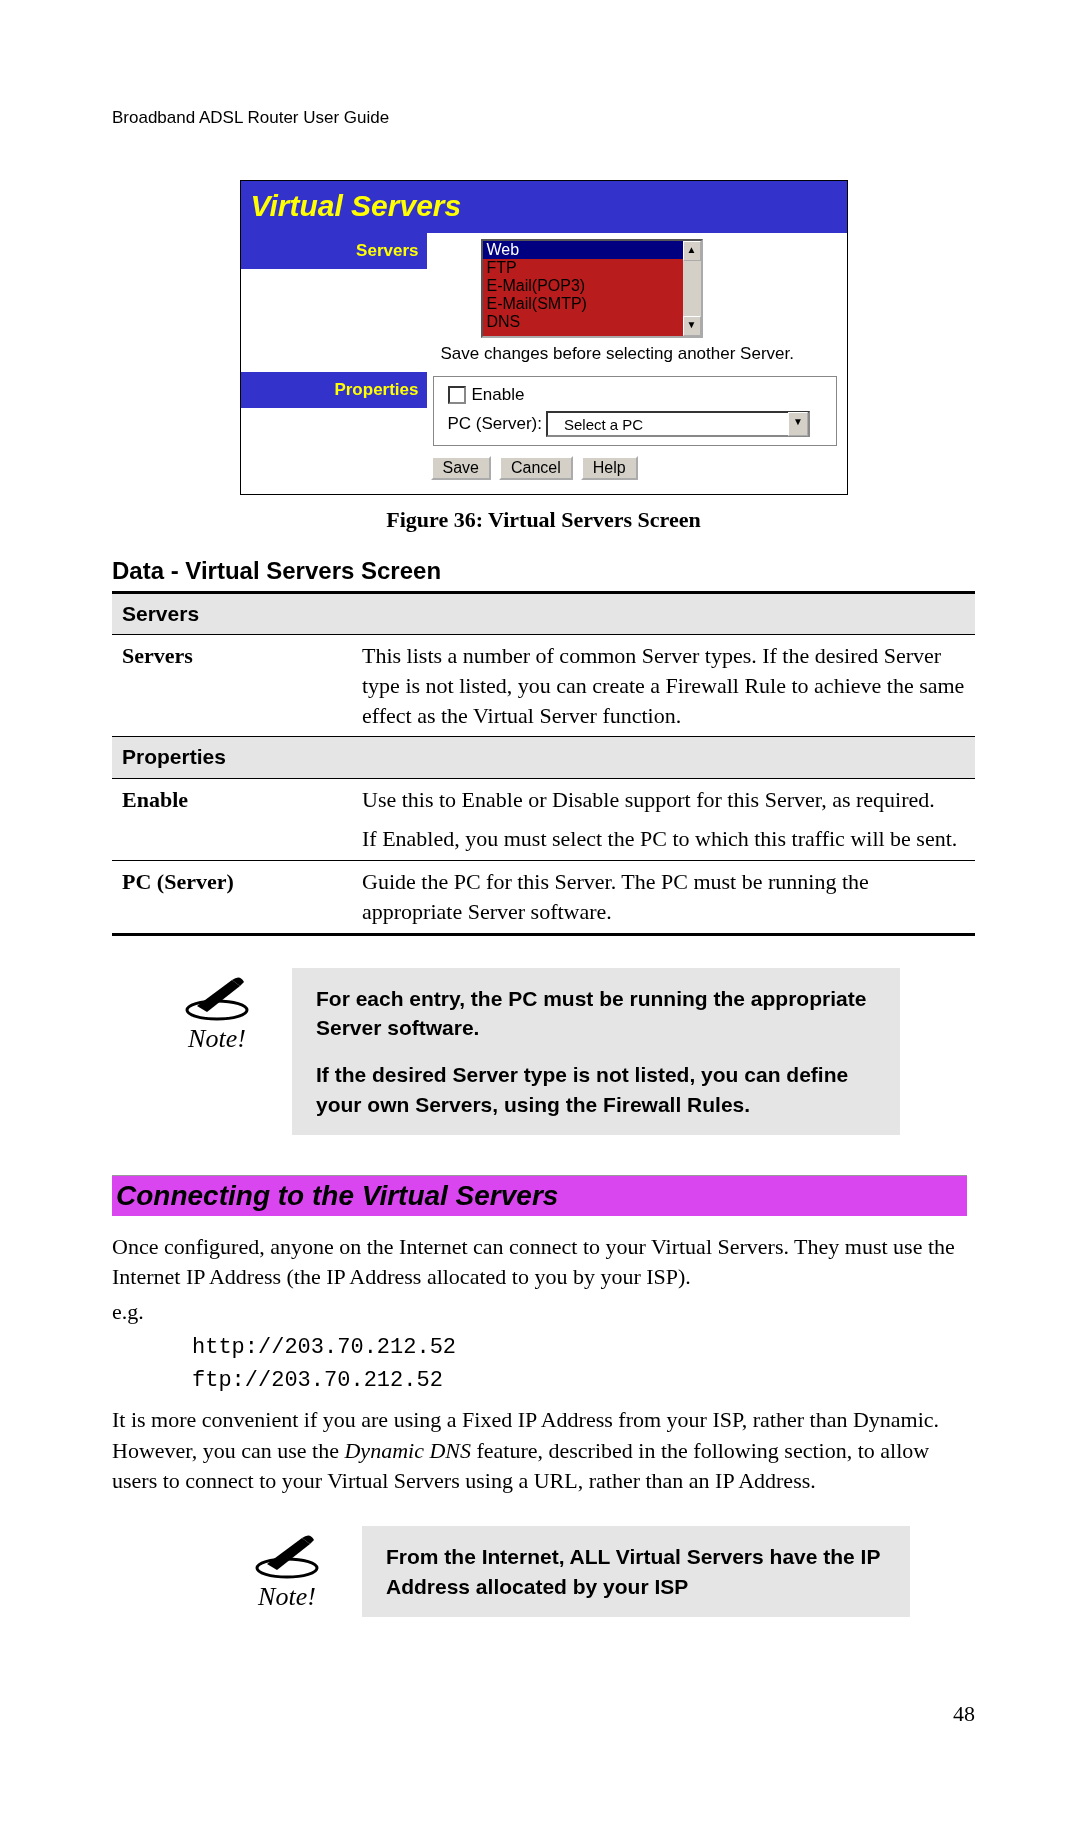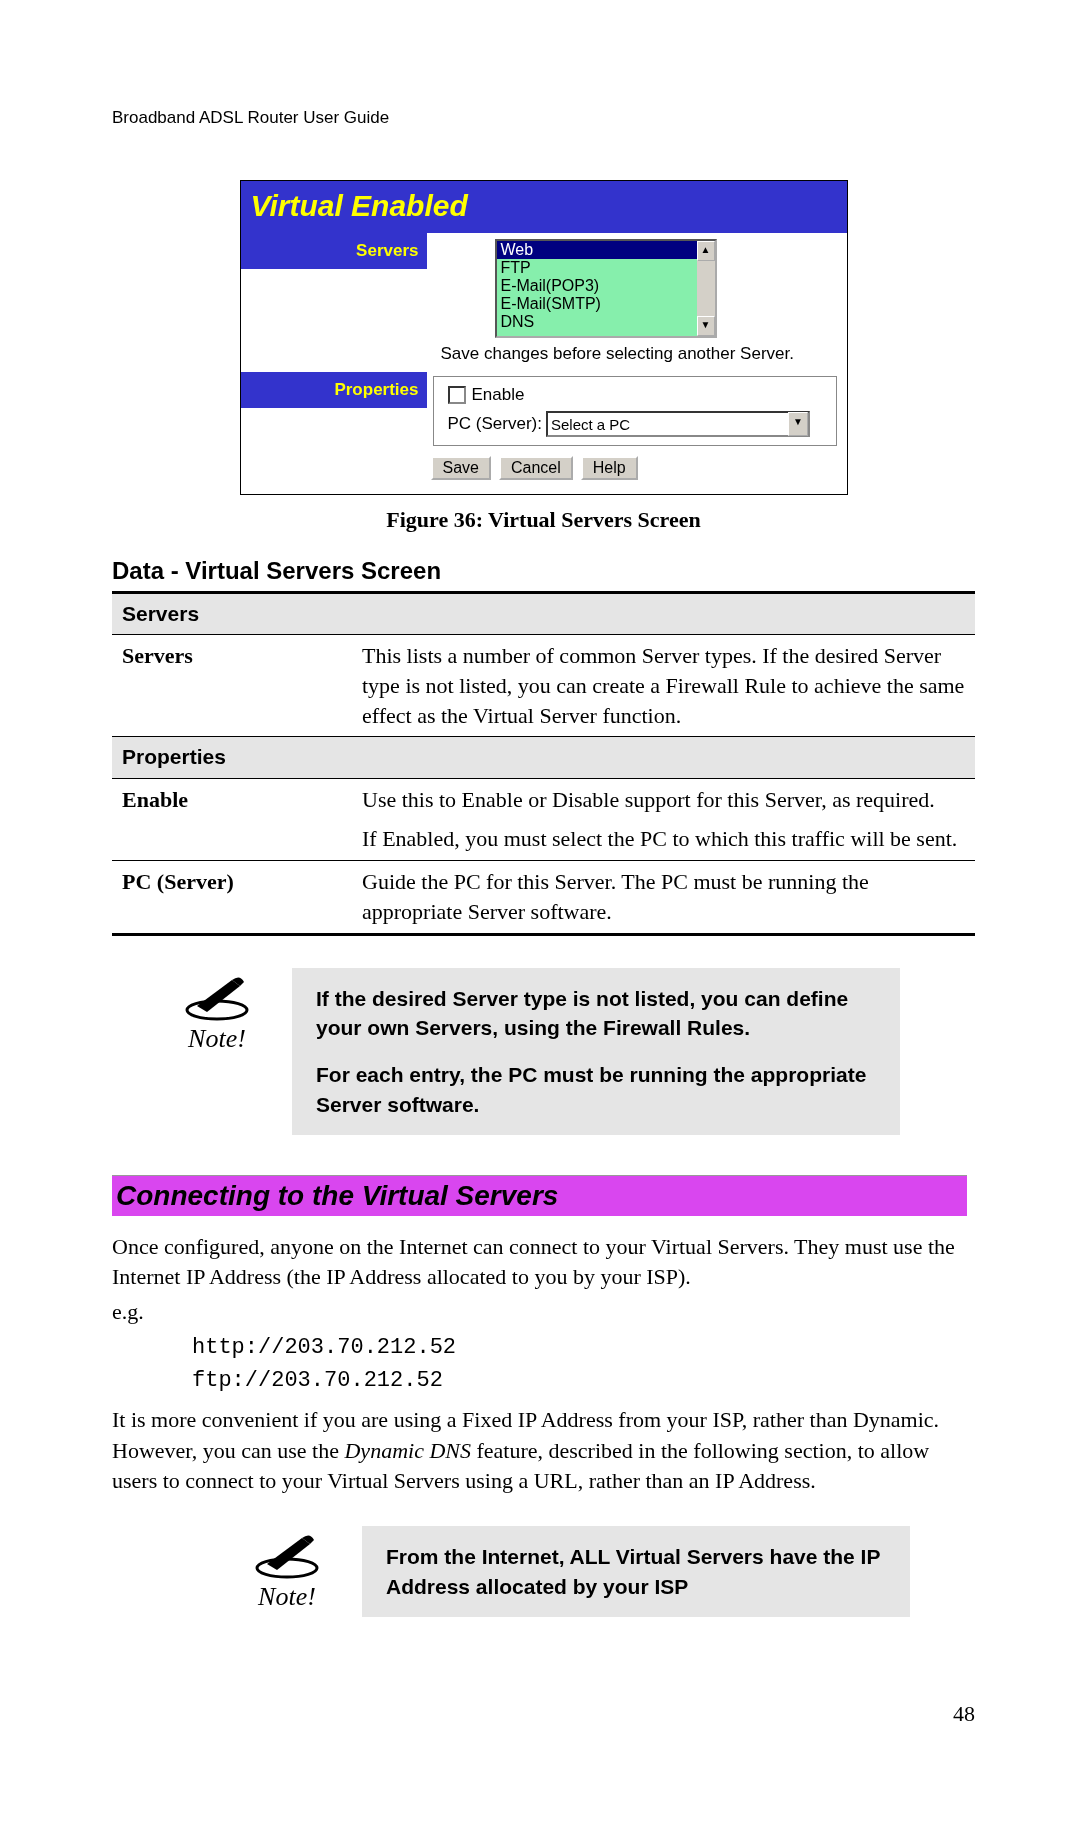--- a/index.html
+++ b/index.html
@@ -71,24 +71,24 @@
   .fig-right {
     flex: 1;
     padding: 6px 10px 8px 14px;
     font-size: 17px;
   }
   
   .listbox {
     width: 218px;
     height: 95px;
     border: 2px inset #aaa;
-    background: #86efac;
+    background: #b91c1c;
     position: relative;
     overflow: hidden;
-    margin-left: 54px;
+    margin-left: 40px;
   }
   .listbox .items {
     position: absolute;
     left: 0; right: 18px; top: 0;
     font-size: 16px;
     line-height: 18px;
   }
   .listbox .item {
     padding: 0 4px;
     white-space: nowrap;
@@ -142,21 +142,21 @@
   .dropdown {
     width: 260px;
     height: 22px;
     border: 2px inset #888;
     background: #fff;
     display: flex;
     align-items: center;
     justify-content: space-between;
     font-size: 15px;
   }
-  .dropdown span { padding: 0 3px; }
+  .dropdown span { padding: 0 16px; }
   .dropbtn {
     width: 18px; height: 100%;
     border: 1px outset #fff;
     background: #d4d0c8;
     text-align: center;
     font-size: 10px;
     line-height: 18px;
   }
   .button-row {
     padding: 10px 10px 14px 190px;
@@ -277,21 +277,21 @@
 </head>
 <body>
 
 <div class="page">
 
   <div class="header">Broadband ADSL Router User Guide</div>
 
   <div class="content">
 
     <div class="figure">
-      <div class="fig-title">Virtual Enabled</div>
+      <div class="fig-title">Virtual Servers</div>
       <div class="fig-body">
         <div class="fig-row">
           <div class="fig-label">Servers</div>
           <div class="fig-right">
             <div class="listbox">
               <div class="items">
                 <div class="item sel">Web</div>
                 <div class="item">FTP</div>
                 <div class="item">E-Mail(POP3)</div>
                 <div class="item">E-Mail(SMTP)</div>
@@ -362,22 +362,22 @@
     <div class="note">
       <div class="note-icon">
         <svg width="70" height="54" viewBox="0 0 70 54">
           <ellipse cx="35" cy="42" rx="30" ry="9" fill="none" stroke="#000" stroke-width="3"></ellipse>
           <path d="M15 38 L50 12 L58 18 L25 44 Z" fill="#000"></path>
           <path d="M50 12 Q58 6 62 14 L58 18 Z" fill="#000"></path>
         </svg>
         <div class="note-label">Note!</div>
       </div>
       <div class="note-box">
+        <p>For each entry, the PC must be running the appropriate Server software.</p>
         <p>If the desired Server type is not listed, you can define your own Servers, using the Firewall Rules.</p>
-        <p>For each entry, the PC must be running the appropriate Server software.</p>
       </div>
     </div>
 
     <div class="h2">Connecting to the Virtual Servers</div>
 
     <p class="body-text">Once configured, anyone on the Internet can connect to your Virtual Servers. They must use the Internet IP Address (the IP Address allocated to you by your ISP).</p>
     <p class="body-text">e.g.</p>
     <div class="code">
       <div>http://203.70.212.52</div>
       <div>ftp://203.70.212.52</div>

